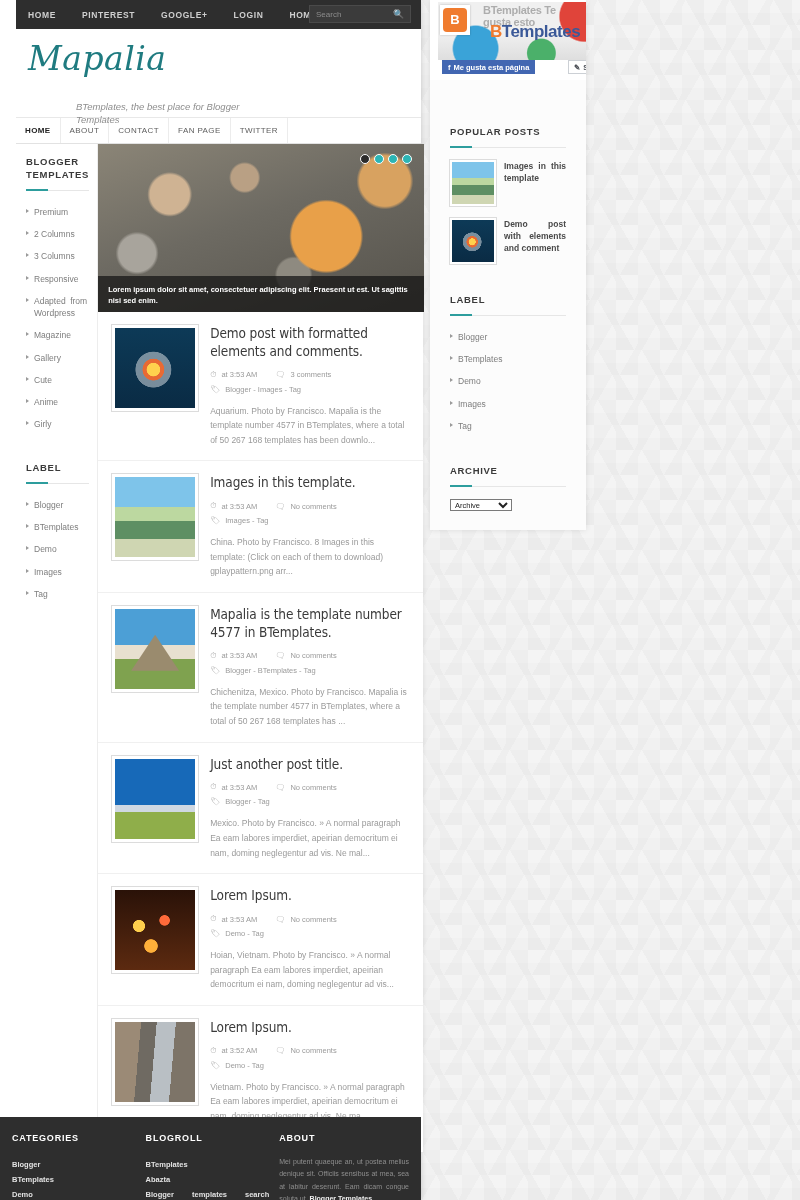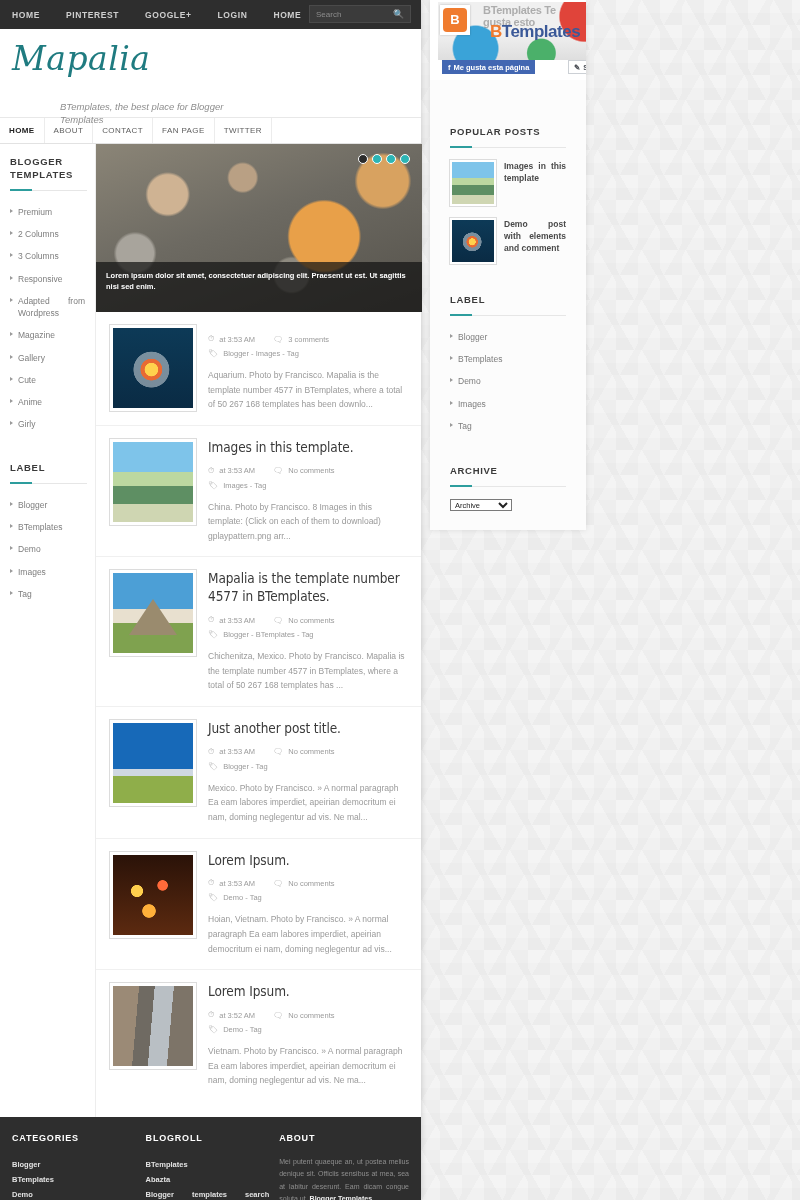--- a/index.html
+++ b/index.html
@@ -20,20 +20,21 @@
     background-size: 44px 50px, 44px 50px, 22px 25px;
     background-position: 0 0, 22px 25px, 0 0;
   }
   .wrap { position: absolute; left: 0; top: 0; width: 800px; height: 1200px; }
 
   
   .site {
     position: absolute; left: 0; top: 0; width: 421px; min-height: 1200px;
     background: #fff;
     box-shadow: 0 0 6px rgba(0,0,0,0.18);
+    padding-left: 16px;
   }
 
   
   .topbar {
     height: 29px; background: #2e2e2e;
     display: flex; align-items: center; padding: 0 12px;
     position: relative;
   }
   .topnav { display: flex; gap: 0; }
   .topnav a {
@@ -111,21 +112,21 @@
       radial-gradient(circle at 70% 55%, #e8a049 0 14%, transparent 15%),
       radial-gradient(circle at 22% 30%, #cfb393 0 7%, transparent 8%),
       radial-gradient(circle at 45% 20%, #b9a084 0 6%, transparent 7%),
       radial-gradient(circle at 12% 65%, #a8a49c 0 6%, transparent 7%),
       radial-gradient(circle at 88% 22%, #d8a260 0 8%, transparent 9%),
       radial-gradient(circle at 60% 78%, #8e8a80 0 7%, transparent 8%),
       linear-gradient(160deg, #8b8577 0%, #6d6a62 45%, #55524b 100%);
     filter: blur(0.4px);
   }
   .slider-caption {
-    position: absolute; left: 0; right: 0; bottom: 0; height: 50px;
+    position: absolute; left: 0; right: 0; bottom: 0; height: 36px;
     background: rgba(20,20,20,0.72);
     color: #fff; font-size: 7.5px; font-weight: bold; line-height: 1.5;
     padding: 8px 10px;
   }
   .slider-dots { position: absolute; right: 12px; top: 10px; display: flex; gap: 4px; }
   .dot {
     width: 10px; height: 10px; border-radius: 50%;
     border: 1.5px solid #ffffff; background: #2b2b2b;
   }
   .dot.on { background: #2cb5b5; }
@@ -374,20 +375,21 @@
             <div class="dot on"></div>
             <div class="dot on"></div>
             <div class="dot on"></div>
           </div>
           <div class="slider-caption">Lorem ipsum dolor sit amet, consectetuer adipiscing elit. Praesent ut est. Ut sagittis nisi sed enim.</div>
         </div>
 
         <div class="post">
           <div class="thumb t-jelly"></div>
           <div class="pbody">
+            <div class="ptitle">Demo post with formatted elements and comments.</div>
             <div class="pmeta">
               <span class="mi">⏱</span>
               <span>at 3:53 AM</span>
               <span class="sep"></span>
               <span class="mi">🗨</span>
               <span>3 comments</span>
             </div>
             <div class="ptags">
               <span class="mi">🏷</span>
               <span>Blogger  - Images - Tag</span>

